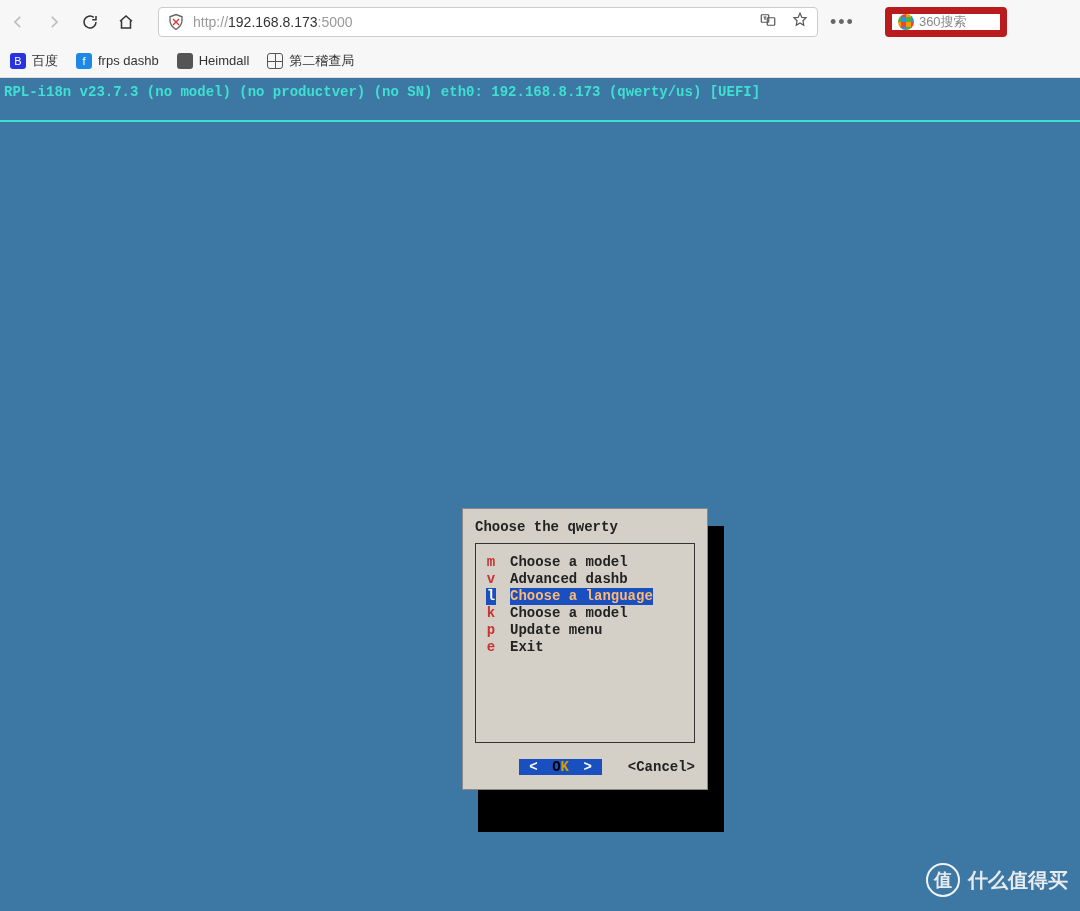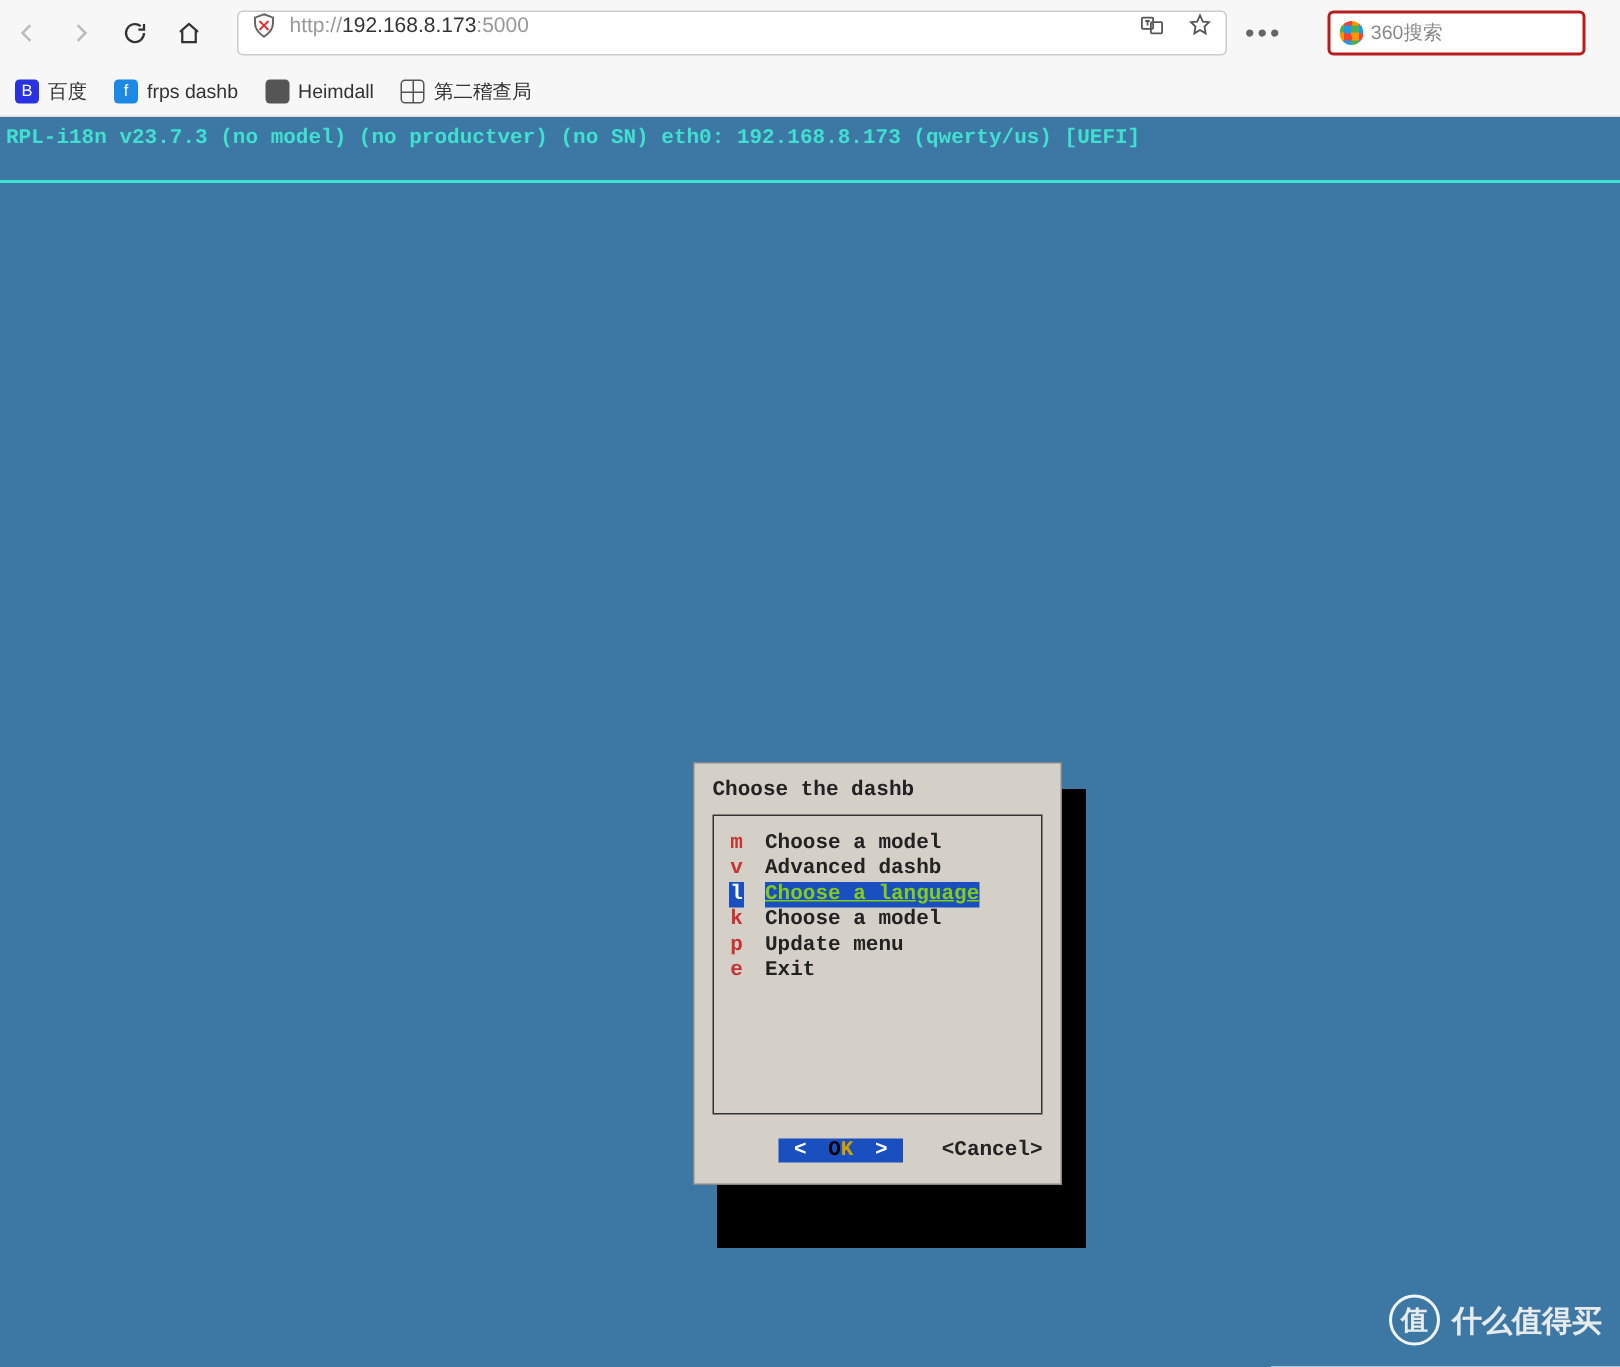--- a/index.html
+++ b/index.html
@@ -4,28 +4,28 @@
 <style>
   * { box-sizing: border-box; }
   html, body { margin: 0; padding: 0; width: 1080px; height: 911px; font-family: Arial, sans-serif; background: #fff; overflow: hidden; }
   
   
   .browser-chrome { width: 100%; background: #f7f7f7; }
   .toolbar { height: 44px; display: flex; align-items: center; padding: 0 6px; gap: 12px; }
   .nav-btn { width: 24px; height: 24px; display: flex; align-items: center; justify-content: center; color: #666; cursor: default; }
   .nav-btn.enabled { color: #333; cursor: pointer; }
   .nav-btn svg { width: 18px; height: 18px; }
-  .url-bar { flex: 1; height: 30px; border: 1px solid #ccc; border-radius: 4px; background: #fff; display: flex; align-items: flex-start; padding: 0 8px; gap: 8px; max-width: 660px; margin-left: 8px; }
+  .url-bar { flex: 1; height: 30px; border: 1px solid #ccc; border-radius: 4px; background: #fff; display: flex; align-items: center; padding: 0 8px; gap: 8px; max-width: 660px; margin-left: 8px; }
   .url-bar .shield { width: 18px; height: 18px; display: flex; align-items: center; justify-content: center; }
   .url-text { font-size: 14px; color: #999; }
   .url-text .bold { color: #333; font-weight: 500; }
   .url-right { margin-left: auto; display: flex; gap: 14px; align-items: center; color: #555; }
   .url-right svg, .url-right span.ico { width: 18px; height: 18px; }
   .dots { font-size: 18px; letter-spacing: 2px; color: #666; line-height: 1; }
-  .searchbox { margin-left: 18px; width: 172px; height: 30px; border: 2px solid #b91c1c; border-radius: 4px; display: flex; align-items: center; padding: 0 6px; gap: 5px; background: #fff; }
+  .searchbox { margin-left: 18px; width: 122px; height: 30px; border: 7px solid #b91c1c; border-radius: 4px; display: flex; align-items: center; padding: 0 6px; gap: 5px; background: #fff; }
   .searchbox .logo { width: 16px; height: 16px; border-radius: 50%; border: 3px solid transparent; background: conic-gradient(#4caf50 0 90deg,#ff9800 90deg 180deg,#f44336 180deg 270deg,#2196f3 270deg 360deg); }
   .searchbox span { font-size: 13px; color: #888; }
 
   .bookmarks { height: 34px; display: flex; align-items: center; padding: 0 10px; gap: 18px; font-size: 13px; color: #333; border-bottom: 1px solid #ddd; }
   .bm { display: flex; align-items: center; gap: 6px; cursor: pointer; }
   .bm .favicon { width: 16px; height: 16px; border-radius: 3px; display: flex; align-items: center; justify-content: center; font-size: 11px; color: #fff; }
   .fav-baidu { background: #2932e1; }
   .fav-frps { background: #1e88e5; border-radius: 50%; }
   .fav-heimdall { background: #555; border-radius: 50%; }
   .fav-globe { border: 1.5px solid #555; border-radius: 50%; position: relative; }
@@ -39,21 +39,21 @@
 
   
   .dialog-wrap { position: absolute; left: 462px; top: 430px; }
   .dialog-shadow { position: absolute; left: 16px; top: 18px; width: 246px; height: 306px; background: #000; }
   .dialog { position: relative; width: 246px; background: #d4d0c8; border: 1px solid #888; font-family: "Courier New", monospace; font-size: 14px; font-weight: bold; color: #222; padding: 10px 12px 14px 12px; }
   .dialog-title { margin-bottom: 8px; }
   .frame { border: 1px solid #333; padding: 10px 6px 36px 6px; height: 200px; }
   .opt-row { display: flex; gap: 14px; padding: 0 4px; line-height: 17px; }
   .opt-key { color: #c83232; width: 10px; text-align: center; }
   .opt-row.sel .opt-key { background: #1a4fbf; color: #fff; }
-  .opt-row.sel .opt-label { background: #1a4fbf; color: #84cc16; text-decoration: underline; }
+  .opt-row.sel .opt-label { background: #1a4fbf; color: #fdba74; }
   .dialog-buttons { display: flex; justify-content: flex-end; gap: 26px; margin-top: 16px; }
   .dbtn { font-family: inherit; font-weight: bold; }
   .dbtn.ok { background: #1a4fbf; color: #000; padding: 0 4px; }
   .dbtn.ok .hot { color: #d4a000; }
   .dbtn.ok .ang { color: #fff; padding: 0 6px; }
   .dbtn.cancel { color: #222; }
 
   
   .watermark { position: absolute; right: 12px; bottom: 14px; display: flex; align-items: center; gap: 8px; color: #f5f5f5; font-size: 20px; font-weight: bold; opacity: 0.92; }
   .wm-badge { width: 34px; height: 34px; border-radius: 50%; border: 2.5px solid #fff; display: flex; align-items: center; justify-content: center; font-size: 18px; }
@@ -136,21 +136,21 @@
   </div>
 </div>
 
 <div class="page">
   <div class="status-line">RPL-i18n v23.7.3 (no model) (no productver) (no SN) eth0: 192.168.8.173 (qwerty/us) [UEFI]</div>
   <div class="hr"></div>
 
   <div class="dialog-wrap">
     <div class="dialog-shadow"></div>
     <div class="dialog">
-      <div class="dialog-title">Choose the dashb</div>
+      <div class="dialog-title">Choose the qwerty</div>
       <div class="frame">
         <div id="opts">
             <div class="opt-row">
               <span class="opt-key">m</span>
               <span class="opt-label">Choose a model</span>
             </div>
             <div class="opt-row">
               <span class="opt-key">v</span>
               <span class="opt-label">Advanced dashb</span>
             </div>

